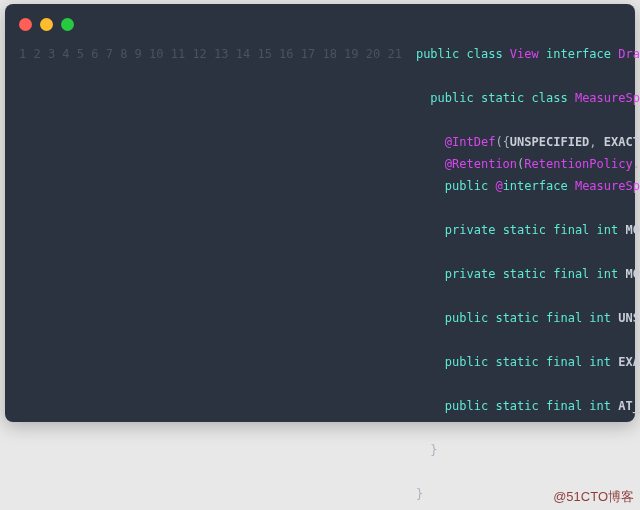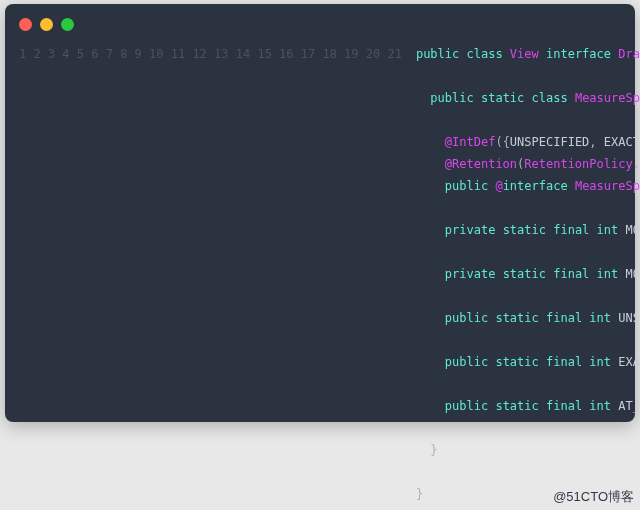--- a/index.html
+++ b/index.html
@@ -27,27 +27,27 @@
   .gutter {
     text-align: right;
     color: #4a5362;
     padding-right: 14px;
     user-select: none;
     flex: 0 0 auto;
   }
   .src { white-space: pre; color: #c8ced8; flex: 1 1 auto; }
   .kw  { color: #5eead4; }  
   .typ { color: #d946ef; }  
-  .id  { color: #c8ced8; }  
+  .id  { color: #c8ced8; font-weight: bold; }  
   .ann { color: #d946ef; }  
   .pun { color: #abb2bf; }  
   .watermark {
     position: absolute;
     right: 6px; bottom: 4px;
-    color: #0f172a;
+    color: #7f1d1d;
     font: 13px -apple-system, "Segoe UI", sans-serif;
     opacity: .85;
   }
 </style>
 </head>
 <body>
 
 <div class="window">
   <div class="traffic">
     <div class="dot r"></div>

